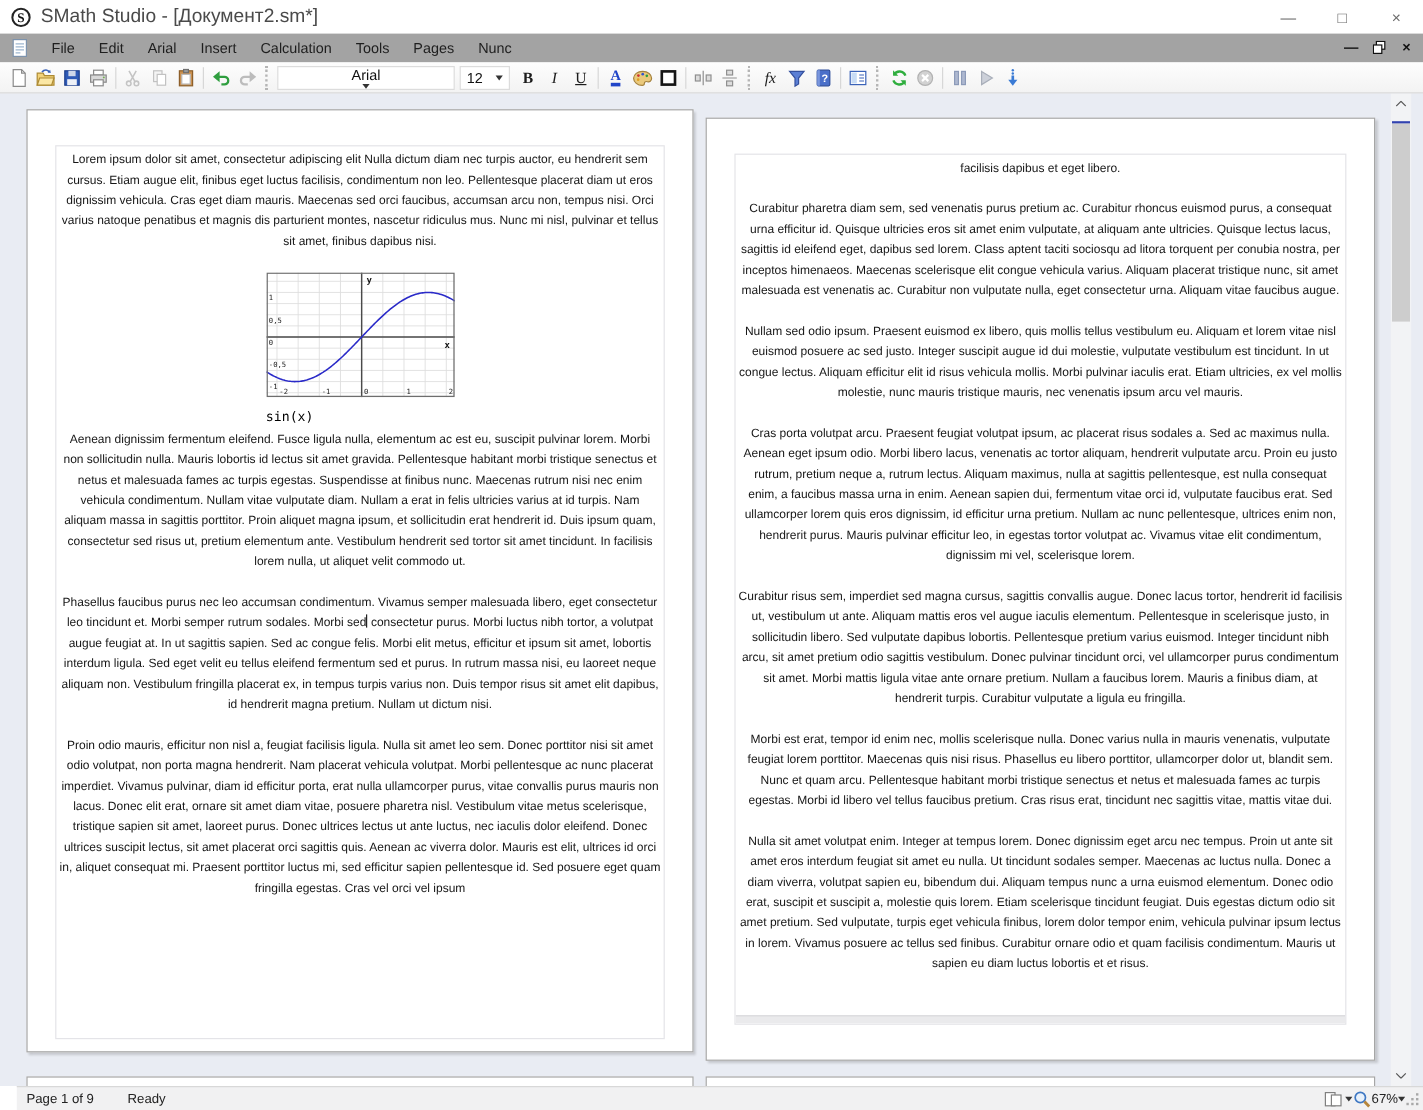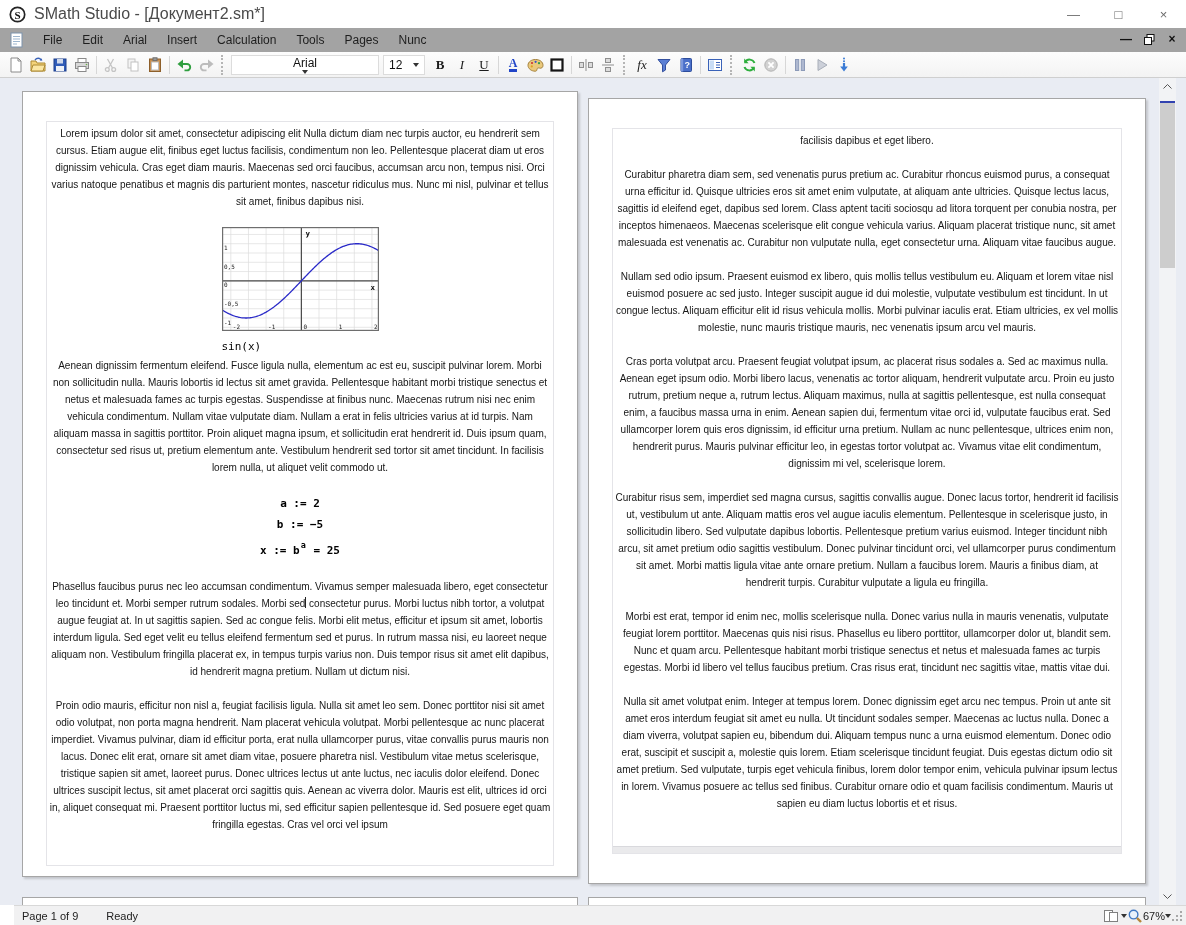--- a/index.html
+++ b/index.html
@@ -329,25 +329,20 @@
               <text x="116.7" y="101.5" font-size="6" font-family="DejaVu Sans Mono, monospace" fill="#222">1</text>
               <text x="151.9" y="101.5" font-size="6" font-family="DejaVu Sans Mono, monospace" fill="#222">2</text>
               <text x="83.38202247191012" y="9" font-size="7.5" font-weight="bold" font-family="DejaVu Sans Mono, monospace" fill="#111">y</text>
               <text x="153" y="62.85714285714285" text-anchor="end" font-size="7.5" font-weight="bold" font-family="DejaVu Sans Mono, monospace" fill="#111">x</text>
               <path d="M0.00 82.76 L1.12 83.48 L2.24 84.18 L3.36 84.85 L4.49 85.48 L5.61 86.09 L6.73 86.66 L7.85 87.19 L8.97 87.70 L10.09 88.17 L11.21 88.60 L12.34 89.00 L13.46 89.37 L14.58 89.69 L15.70 89.99 L16.82 90.24 L17.94 90.46 L19.06 90.64 L20.19 90.79 L21.31 90.89 L22.43 90.96 L23.55 91.00 L24.67 90.99 L25.79 90.95 L26.91 90.87 L28.04 90.75 L29.16 90.60 L30.28 90.41 L31.40 90.18 L32.52 89.91 L33.64 89.61 L34.76 89.27 L35.89 88.90 L37.01 88.49 L38.13 88.05 L39.25 87.57 L40.37 87.05 L41.49 86.51 L42.61 85.93 L43.74 85.32 L44.86 84.67 L45.98 84.00 L47.10 83.30 L48.22 82.56 L49.34 81.80 L50.46 81.00 L51.59 80.19 L52.71 79.34 L53.83 78.47 L54.95 77.57 L56.07 76.65 L57.19 75.71 L58.31 74.74 L59.44 73.76 L60.56 72.75 L61.68 71.72 L62.80 70.68 L63.92 69.62 L65.04 68.54 L66.16 67.45 L67.29 66.34 L68.41 65.23 L69.53 64.10 L70.65 62.96 L71.77 61.81 L72.89 60.65 L74.01 59.49 L75.14 58.32 L76.26 57.14 L77.38 55.97 L78.50 54.79 L79.62 53.61 L80.74 52.42 L81.86 51.25 L82.99 50.07 L84.11 48.90 L85.23 47.73 L86.35 46.57 L87.47 45.42 L88.59 44.27 L89.71 43.13 L90.84 42.01 L91.96 40.90 L93.08 39.80 L94.20 38.71 L95.32 37.64 L96.44 36.59 L97.56 35.55 L98.69 34.53 L99.81 33.54 L100.93 32.56 L102.05 31.60 L103.17 30.67 L104.29 29.76 L105.41 28.87 L106.54 28.01 L107.66 27.18 L108.78 26.37 L109.90 25.59 L111.02 24.84 L112.14 24.11 L113.26 23.42 L114.39 22.76 L115.51 22.13 L116.63 21.53 L117.75 20.97 L118.87 20.44 L119.99 19.94 L121.11 19.47 L122.24 19.05 L123.36 18.65 L124.48 18.29 L125.60 17.97 L126.72 17.68 L127.84 17.43 L128.96 17.22 L130.09 17.05 L131.21 16.91 L132.33 16.81 L133.45 16.74 L134.57 16.72 L135.69 16.73 L136.81 16.77 L137.94 16.86 L139.06 16.98 L140.18 17.14 L141.30 17.34 L142.42 17.58 L143.54 17.85 L144.66 18.16 L145.79 18.50 L146.91 18.88 L148.03 19.29 L149.15 19.74 L150.27 20.23 L151.39 20.75 L152.51 21.30 L153.64 21.88 L154.76 22.50 L155.88 23.15 L157.00 23.83 " stroke="#2a2ac8" stroke-width="1.3" fill="none"></path>
               <rect x="0.6" y="0.6" width="155.8" height="102.8" fill="none" stroke="#6e6e6e" stroke-width="1.2"></rect>
             </svg>
           <div class="plot-caption">sin(x)</div>
         </div>
         <p>Aenean dignissim fermentum eleifend. Fusce ligula nulla, elementum ac est eu, suscipit pulvinar lorem. Morbi non sollicitudin nulla. Mauris lobortis id lectus sit amet gravida. Pellentesque habitant morbi tristique senectus et netus et malesuada fames ac turpis egestas. Suspendisse at finibus nunc. Maecenas rutrum nisi nec enim vehicula condimentum. Nullam vitae vulputate diam. Nullam a erat in felis ultricies varius at id turpis. Nam aliquam massa in sagittis porttitor. Proin aliquet magna ipsum, et sollicitudin erat hendrerit id. Duis ipsum quam, consectetur sed risus ut, pretium elementum ante. Vestibulum hendrerit sed tortor sit amet tincidunt. In facilisis lorem nulla, ut aliquet velit commodo ut.</p>
-        <div class="math-block">
-          <div class="math-line">a := 2</div>
-          <div class="math-line">b := −5</div>
-          <div class="math-line"><span>x := b</span><span class="sup">a</span> <span>= 25</span></div>
-        </div>
         <p><span>Phasellus faucibus purus nec leo accumsan condimentum. Vivamus semper malesuada libero, eget consectetur leo tincidunt et. Morbi semper rutrum sodales. Morbi sed</span><span class="caret"></span><span> consectetur purus. Morbi luctus nibh tortor, a volutpat augue feugiat at. In ut sagittis sapien. Sed ac congue felis. Morbi elit metus, efficitur et ipsum sit amet, lobortis interdum ligula. Sed eget velit eu tellus eleifend fermentum sed et purus. In rutrum massa nisi, eu laoreet neque aliquam non. Vestibulum fringilla placerat ex, in tempus turpis varius non. Duis tempor risus sit amet elit dapibus, id hendrerit magna pretium. Nullam ut dictum nisi.</span></p>
         <p>Proin odio mauris, efficitur non nisl a, feugiat facilisis ligula. Nulla sit amet leo sem. Donec porttitor nisi sit amet odio volutpat, non porta magna hendrerit. Nam placerat vehicula volutpat. Morbi pellentesque ac nunc placerat imperdiet. Vivamus pulvinar, diam id efficitur porta, erat nulla ullamcorper purus, vitae convallis purus mauris non lacus. Donec elit erat, ornare sit amet diam vitae, posuere pharetra nisl. Vestibulum vitae metus scelerisque, tristique sapien sit amet, laoreet purus. Donec ultrices lectus ut ante luctus, nec iaculis dolor eleifend. Donec ultrices suscipit lectus, sit amet placerat orci sagittis quis. Aenean ac viverra dolor. Mauris est elit, ultrices id orci in, aliquet consequat mi. Praesent porttitor luctus mi, sed efficitur sapien pellentesque id. Sed posuere eget quam fringilla egestas. Cras vel orci vel ipsum</p>
       </div>
     </div>
 
     <div class="page page2">
       <div class="region region2">
         <p>facilisis dapibus et eget libero.</p>
         <p>Curabitur pharetra diam sem, sed venenatis purus pretium ac. Curabitur rhoncus euismod purus, a consequat urna efficitur id. Quisque ultricies eros sit amet enim vulputate, at aliquam ante ultricies. Quisque lectus lacus, sagittis id eleifend eget, dapibus sed lorem. Class aptent taciti sociosqu ad litora torquent per conubia nostra, per inceptos himenaeos. Maecenas scelerisque elit congue vehicula varius. Aliquam placerat tristique nunc, sit amet malesuada est venenatis ac. Curabitur non vulputate nulla, eget consectetur urna. Aliquam vitae faucibus augue.</p>
         <p>Nullam sed odio ipsum. Praesent euismod ex libero, quis mollis tellus vestibulum eu. Aliquam et lorem vitae nisl euismod posuere ac sed justo. Integer suscipit augue id dui molestie, vulputate vestibulum est tincidunt. In ut congue lectus. Aliquam efficitur elit id risus vehicula mollis. Morbi pulvinar iaculis erat. Etiam ultricies, ex vel mollis molestie, nunc mauris tristique mauris, nec venenatis ipsum arcu vel mauris.</p>

